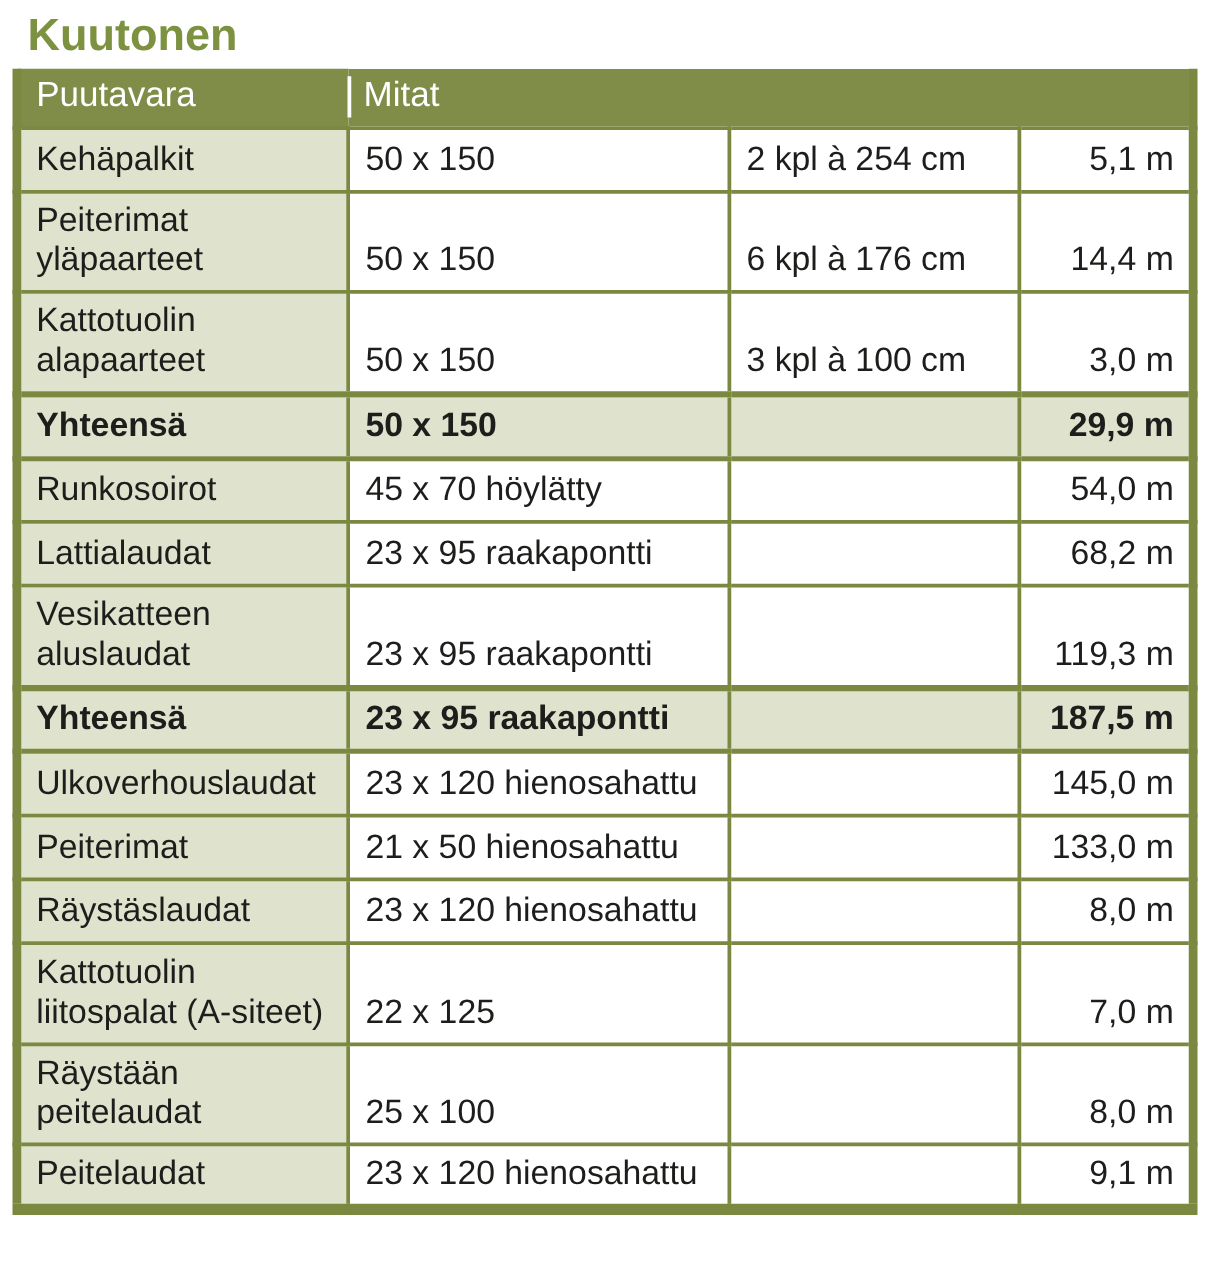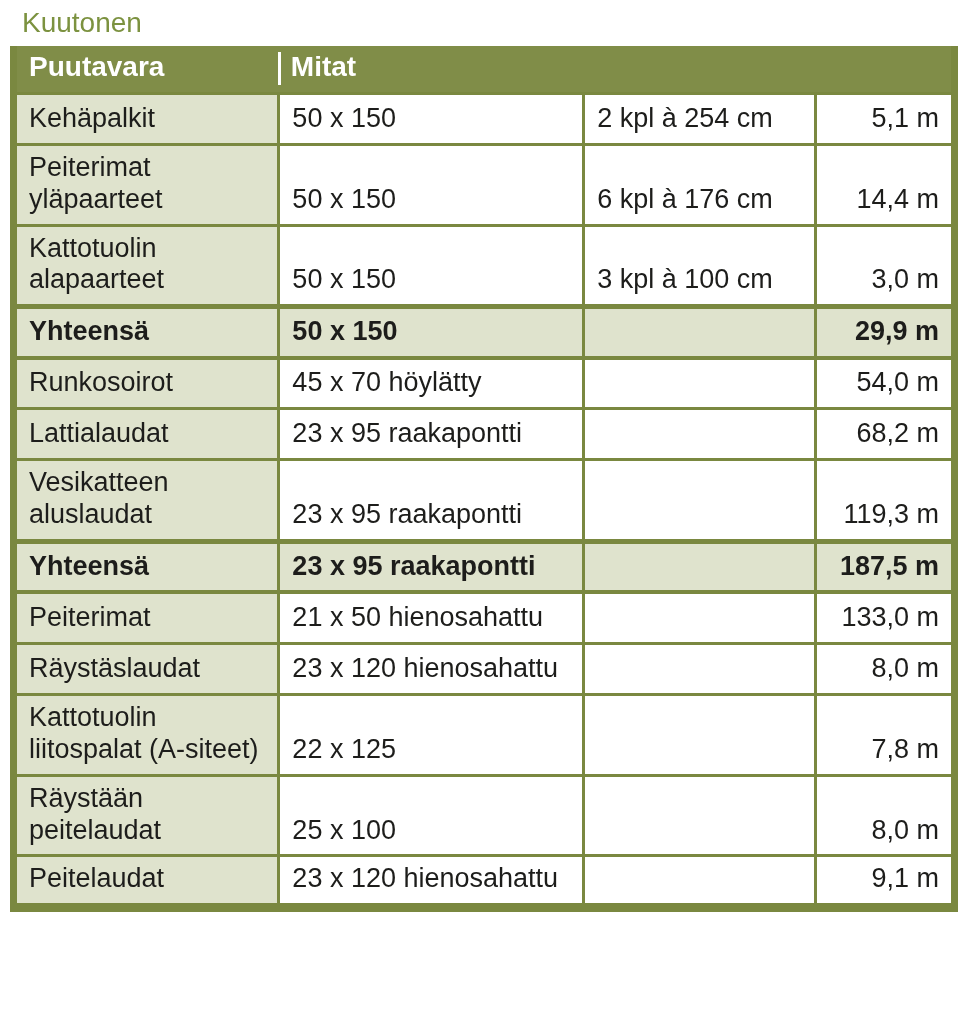--- a/index.html
+++ b/index.html
@@ -14,43 +14,43 @@
   html,body{margin:0;padding:0;}
   body{
     width:970px;height:1024px;overflow:hidden;
     background:var(--white);
     font-family:"Liberation Sans","DejaVu Sans",sans-serif;
     color:var(--text);
   }
   .page{padding:6px 0 0 10px;}
   .title{
     margin:2px 0 7px 12px;
-    font-size:28px;
-    font-weight:normal;
+    font-size:36px;
+    font-weight:bold;
     color:var(--title-color);
     line-height:1.1;
   }
   table.materials{
     width:948px;
     border-collapse:collapse;
     table-layout:fixed;
     border-left:7px solid var(--border);
     border-right:7px solid var(--border);
     border-bottom:9px solid var(--border);
     font-size:27px;
     line-height:1.18;
   }
   col.c1{width:28.2%;}
   col.c2{width:32.4%;}
   col.c3{width:24.6%;}
   col.c4{width:14.8%;}
   thead th{
     background:var(--header-bg);
     color:var(--white);
-    font-weight:bold;
+    font-weight:normal;
     font-size:28px;
     text-align:left;
     height:34px;
     vertical-align:bottom;
     padding:4px 12px 9px 12px;
     border:none;
   }
   thead th.th-mitat{position:relative;}
   thead th.th-mitat .header-divider{
     position:absolute;
@@ -136,36 +136,42 @@
     <td class="c3"></td>
     <td class="c4">119,3 m</td>
   </tr>
         <tr class="total">
     <td class="c1">Yhteensä</td>
     <td class="c2">23 x 95 raakapontti</td>
     <td class="c3"></td>
     <td class="c4">187,5 m</td>
   </tr>
         <tr>
+    <td class="c1">Ulkoverhouslaudat</td>
+    <td class="c2">23 x 120 hienosahattu</td>
+    <td class="c3"></td>
+    <td class="c4">145,0 m</td>
+  </tr>
+        <tr>
     <td class="c1">Peiterimat</td>
     <td class="c2">21 x 50 hienosahattu</td>
     <td class="c3"></td>
     <td class="c4">133,0 m</td>
   </tr>
         <tr>
     <td class="c1">Räystäslaudat</td>
     <td class="c2">23 x 120 hienosahattu</td>
     <td class="c3"></td>
     <td class="c4">8,0 m</td>
   </tr>
         <tr>
     <td class="c1">Kattotuolin liitospalat (A-siteet)</td>
     <td class="c2">22 x 125</td>
     <td class="c3"></td>
-    <td class="c4">7,8 m</td>
+    <td class="c4">7,0 m</td>
   </tr>
         <tr>
     <td class="c1">Räystään peitelaudat</td>
     <td class="c2">25 x 100</td>
     <td class="c3"></td>
     <td class="c4">8,0 m</td>
   </tr>
         <tr>
     <td class="c1">Peitelaudat</td>
     <td class="c2">23 x 120 hienosahattu</td>

